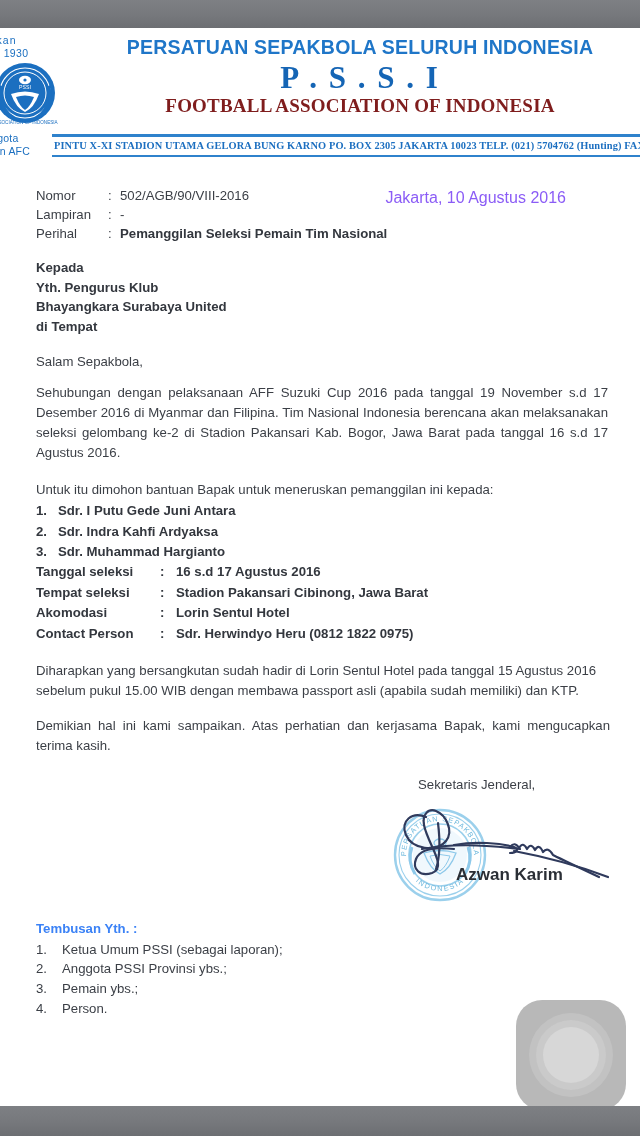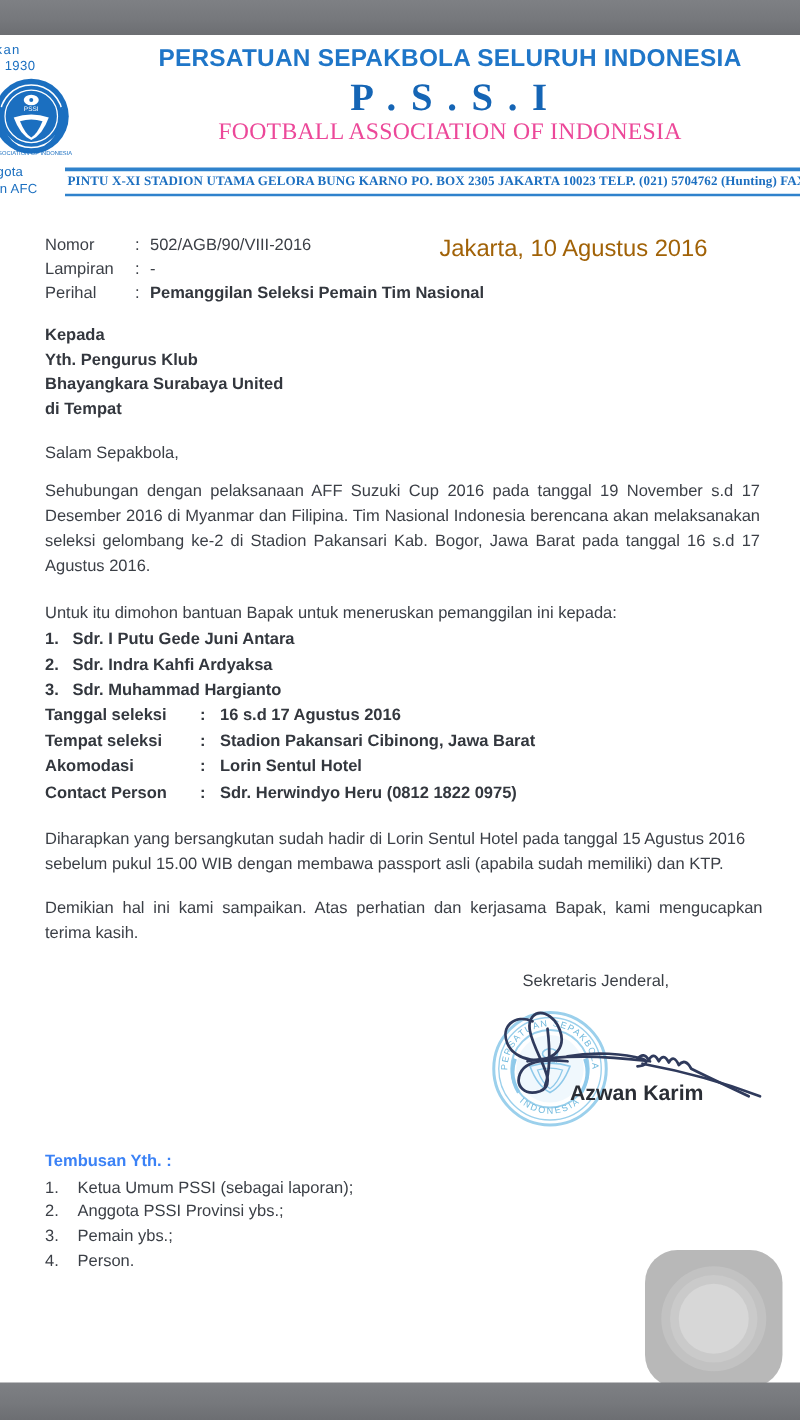--- a/index.html
+++ b/index.html
@@ -84,21 +84,21 @@
     font-size: 19.5px; font-weight: bold; color: #1f76c8;
     letter-spacing: 0.2px; line-height: 1.15;
     font-family: "Liberation Sans", sans-serif;
   }
   #org-acronym {
     font-size: 31px; font-weight: bold; color: #1565b5;
     letter-spacing: 2px; line-height: 1.2; margin-top: 1px;
     font-family: "Liberation Serif", serif;
   }
   #org-name-en {
-    font-size: 19px; font-weight: normal; color: #ec4899;
+    font-size: 19px; font-weight: bold; color: #7f1d1d;
     letter-spacing: 0.2px; line-height: 1.1; margin-top: -1px;
     font-family: "Liberation Serif", serif;
   }
 
   #address-band {
     position: absolute; left: 52px; top: 106px; width: 588px;
   }
   #address-band .rule-top {
     height: 2.5px; background: #2f82cc; width: 100%;
   }
@@ -121,21 +121,21 @@
     line-height: 1.45;
   }
   .meta-row { display: flex; }
   .meta-label { width: 72px; flex: none; }
   .meta-colon { width: 12px; flex: none; }
   .meta-value { flex: 1; }
   .meta-value.bold { font-weight: bold; color: #33373e; }
   #letter-meta { position: relative; }
   #place-date {
     position: absolute; right: 46px; top: 0;
-    font-size: 19px; color: #a16207; white-space: nowrap;
+    font-size: 16px; color: #8b5cf6; white-space: nowrap;
   }
 
   .blk { margin-top: 15px; }
   .bold { font-weight: bold; color: #33373e; }
   .addressee div { font-weight: bold; color: #33373e; line-height: 1.48; }
 
   #intro-para {
     text-align: justify;
     margin-top: 12px;
     line-height: 1.52;

